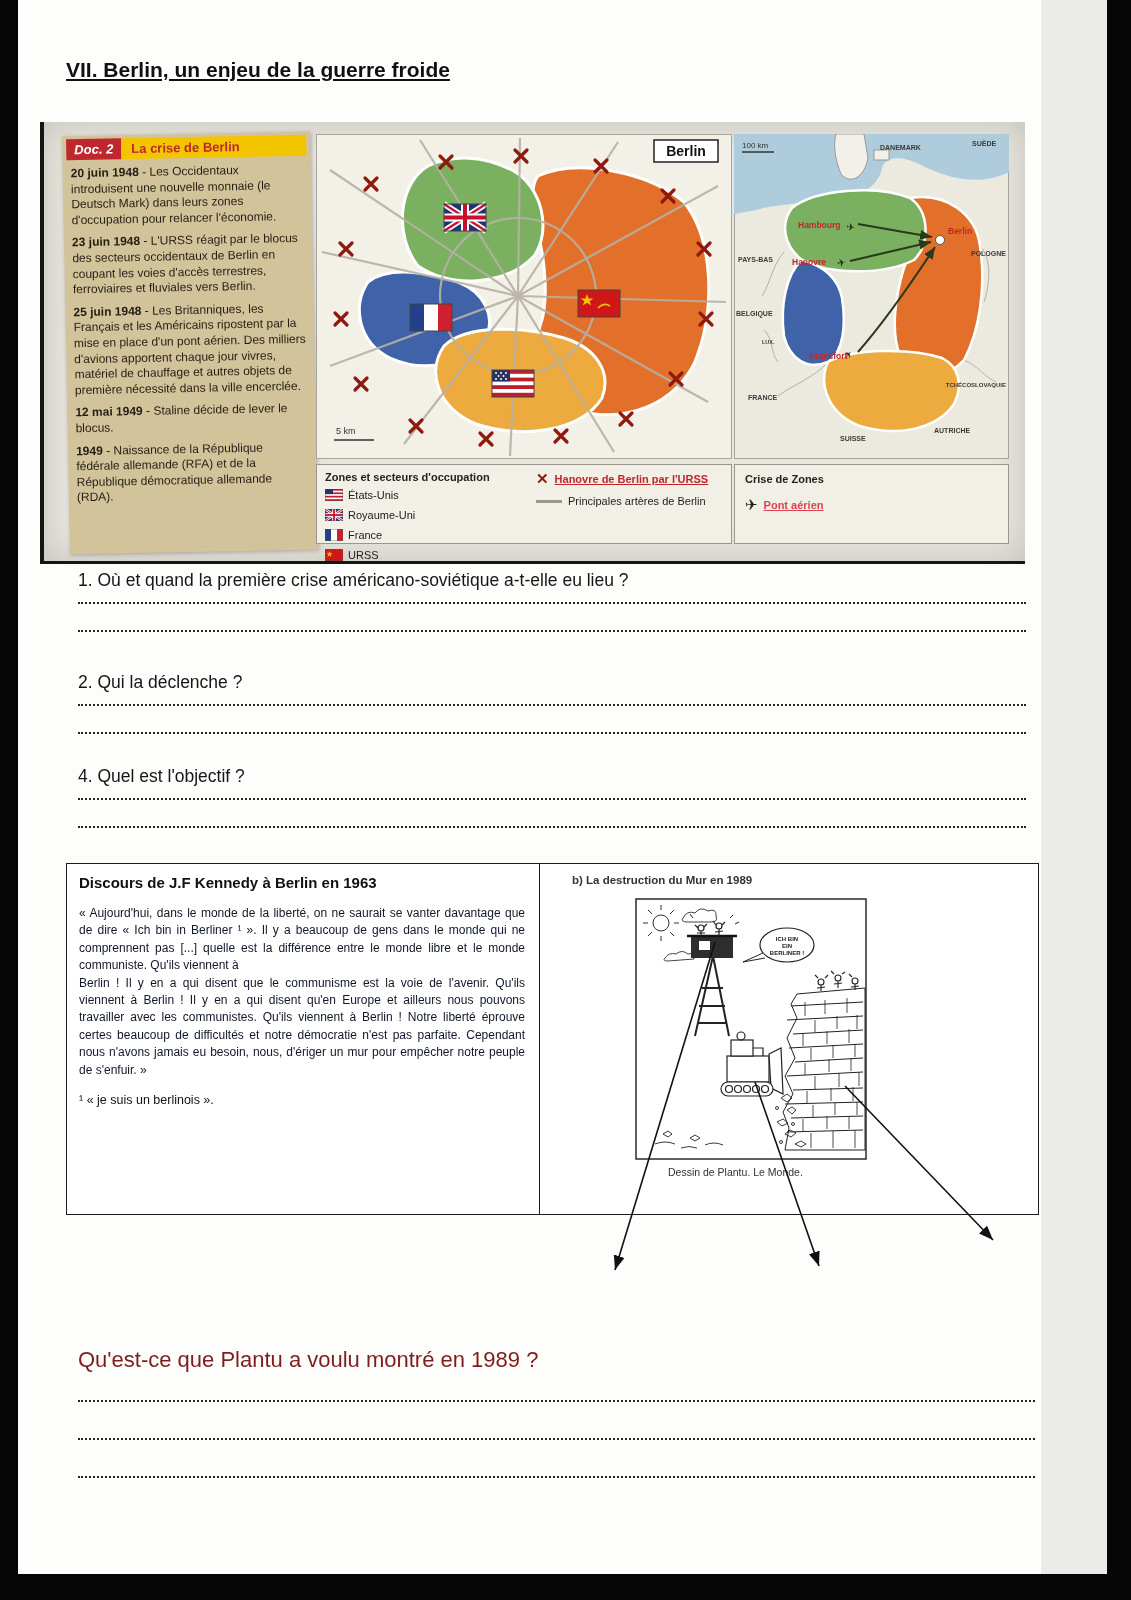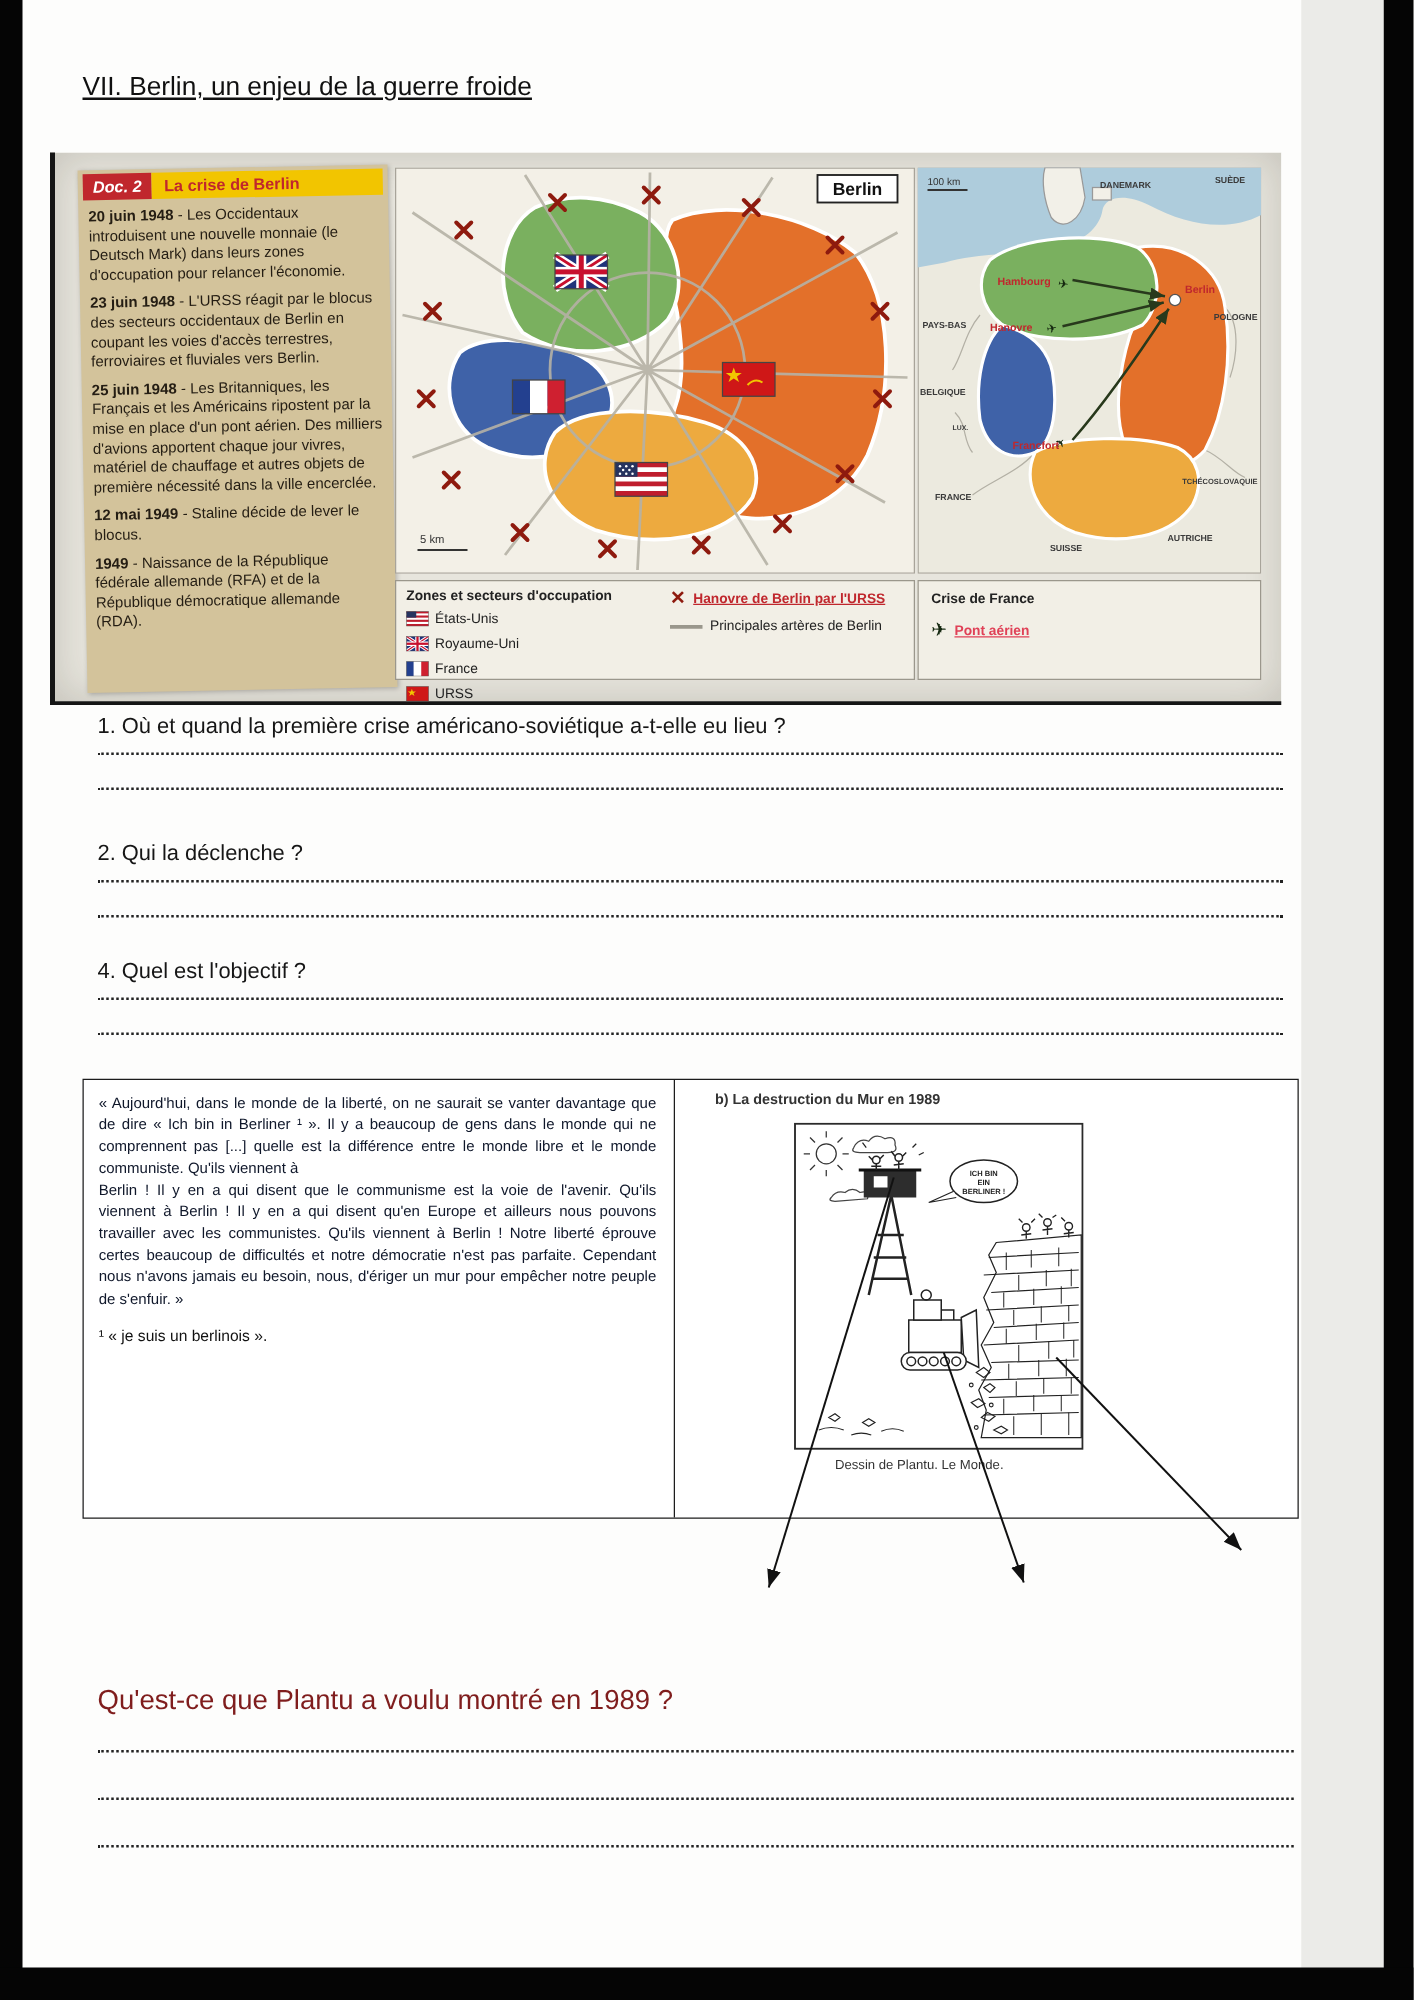--- a/index.html
+++ b/index.html
@@ -6,21 +6,21 @@
   html,body { background:#9a9a9a; }
   body { font-family:"Liberation Sans", sans-serif; }
   .page { position:relative; width:1131px; height:1600px; background:#fdfdfc; overflow:hidden; margin:0 auto; }
 
   .bar { position:absolute; background:#050505; z-index:20; }
   .bar-left   { left:0; top:0; width:18px; height:1600px; }
   .bar-right  { right:0; top:0; width:24px; height:1600px; }
   .bar-bottom { left:0; bottom:0; width:1131px; height:26px; }
   .edge-strip { position:absolute; right:24px; top:0; width:66px; height:1600px; background:#ebebe8; z-index:1; }
 
-  .page-title { position:absolute; left:66px; top:58px; font-size:21px; font-weight:normal;
+  .page-title { position:absolute; left:66px; top:58px; font-size:21px; font-weight:bold;
                 text-decoration:underline; color:#101010; z-index:3; }
 
   
   .scan { position:absolute; left:40px; top:122px; width:985px; height:442px;
           background:#e7e5dd; border-left:4px solid #151515; border-bottom:3px solid #151515;
           box-shadow: inset 0 0 34px rgba(40,35,20,.18); z-index:3; }
 
   .chrono { position:absolute; left:22px; top:12px; width:248px; height:418px;
             background:#d3c39b; transform:rotate(-1.1deg); padding:5px 8px 6px 8px;
             color:#241d13; box-shadow:1px 1px 4px rgba(0,0,0,.25); }
@@ -325,21 +325,21 @@
           <span class="blocus-label">Hanovre de Berlin par l'URSS</span>
         </div>
         <div class="lg-row">
           <span class="road-swatch"></span>
           <span>Principales artères de Berlin</span>
         </div>
       </div>
     </div>
 
     <div class="legend legend-right">
-      <div class="lg-title">Crise de France</div>
+      <div class="lg-title">Crise de Zones</div>
       <div class="lg-row">
         <span class="plane-glyph">✈</span>
         <span class="pont-label">Pont aérien</span>
       </div>
     </div>
   </div>
 
   <div class="question" style="top:570px">1. Où et quand la première crise américano-soviétique a-t-elle eu lieu ?</div>
   <div class="answer-line" style="top:602px"></div>
   <div class="answer-line" style="top:630px"></div>
@@ -347,20 +347,21 @@
   <div class="question" style="top:672px">2. Qui la déclenche ?</div>
   <div class="answer-line" style="top:704px"></div>
   <div class="answer-line" style="top:732px"></div>
 
   <div class="question" style="top:766px">4. Quel est l'objectif ?</div>
   <div class="answer-line" style="top:798px"></div>
   <div class="answer-line" style="top:826px"></div>
 
   <div class="kbox">
     <div class="kleft">
+      <div class="ktitle">Discours de J.F Kennedy à Berlin en 1963</div>
       <div class="kspeech">« Aujourd'hui, dans le monde de la liberté, on ne saurait se vanter davantage que de dire « Ich bin in Berliner ¹ ». Il y a beaucoup de gens dans le monde qui ne comprennent pas [...] quelle est la différence entre le monde libre et le monde communiste. Qu'ils viennent à
 Berlin ! Il y en a qui disent que le communisme est la voie de l'avenir. Qu'ils viennent à Berlin ! Il y en a qui disent qu'en Europe et ailleurs nous pouvons travailler avec les communistes. Qu'ils viennent à Berlin ! Notre liberté éprouve certes beaucoup de difficultés et notre démocratie n'est pas parfaite. Cependant nous n'avons jamais eu besoin, nous, d'ériger un mur pour empêcher notre peuple de s'enfuir. »</div>
       <div class="kfoot">¹ « je suis un berlinois ».</div>
     </div>
     <div class="kright">
       <div class="ctitle">b) La destruction du Mur en 1989</div>
       <div class="cartoon">
         <svg viewBox="0 0 232 262">
           <rect x="1" y="1" width="230" height="260" fill="#ffffff" stroke="#2a2a2a" stroke-width="1.5"></rect>
           <g stroke="#333" fill="none" stroke-width="1">

